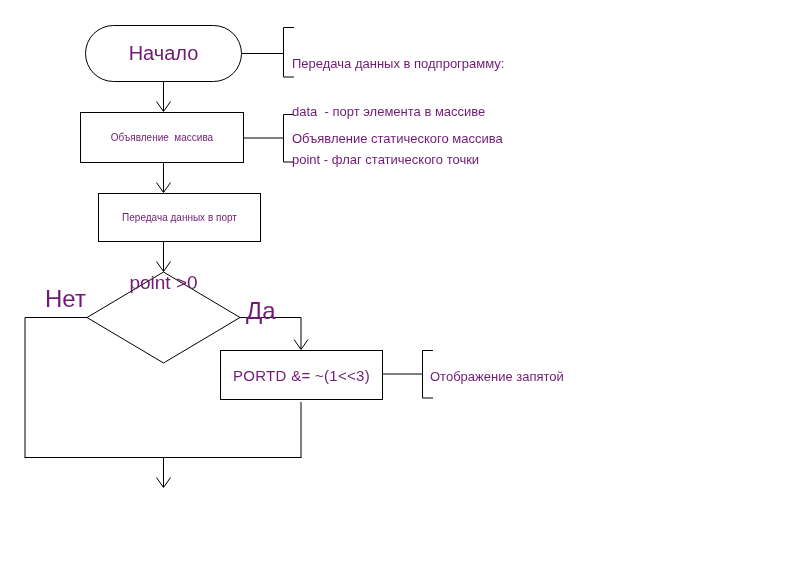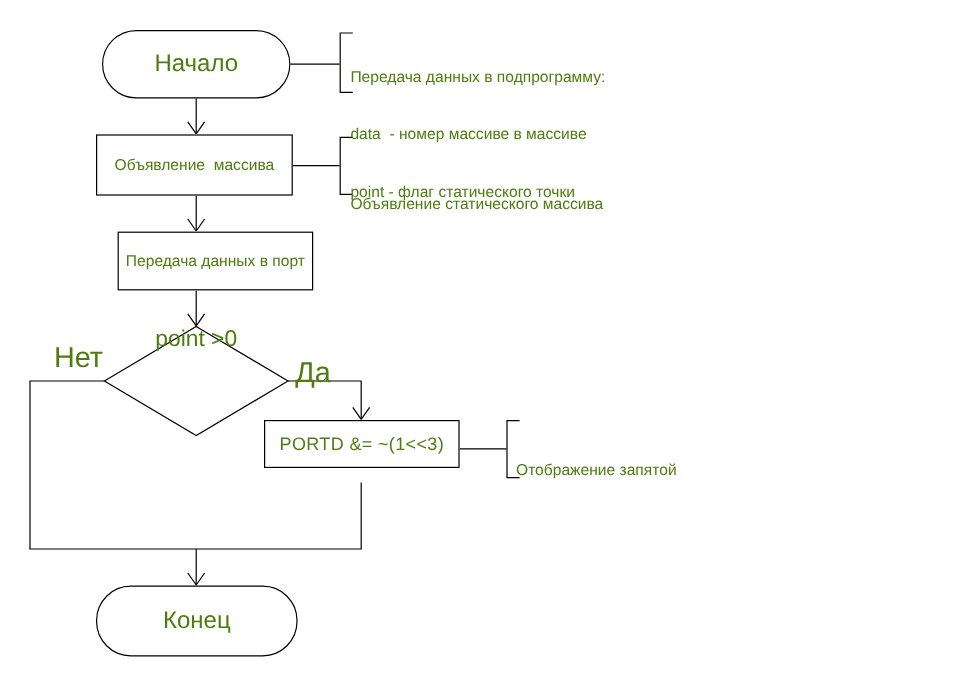--- a/index.html
+++ b/index.html
@@ -1,27 +1,27 @@
 <!DOCTYPE html>
 <html><head>
 <meta charset="utf-8">
 <style>
   html,body{margin:0;padding:0;background:#ffffff;}
   .canvas{
     position:relative;width:797px;height:570px;background:#ffffff;
-    font-family:"Liberation Sans",sans-serif;color:#4d7c0f;overflow:hidden;
+    font-family:"Liberation Sans",sans-serif;color:#701a75;overflow:hidden;
   }
   .lines{position:absolute;left:0;top:0;}
   .node{
     position:absolute;display:flex;align-items:center;justify-content:center;
     background:#ffffff;border:1px solid #000000;box-sizing:border-box;
     text-align:center;white-space:pre;
   }
   .oval{border-radius:29px;font-size:20px;}
-  .rect{font-size:13px;}
+  .rect{font-size:10px;}
   .rect-code{font-size:15px;letter-spacing:.3px;}
   .decision-label{
     position:absolute;display:flex;align-items:flex-start;justify-content:center;
     font-size:19px;white-space:pre;background:transparent;
   }
   .branch-label{position:absolute;font-size:24px;white-space:pre;}
   .annotation{position:absolute;font-size:13px;line-height:16px;white-space:pre;}
 </style>
 </head>
 <body>
@@ -97,31 +97,28 @@
     <span>Передача данных в порт</span>
   </div>
 
   <div class="decision-label" style="left:87px;top:272px;width:153px;height:91px;">
     <span>point &gt;0</span>
   </div>
 
   <div class="branch-label" style="left:45px;top:285px;">Нет</div>
   <div class="branch-label" style="left:246px;top:297px;">Да</div>
 
-  <div class="node rect-code" style="left:220px;top:350px;width:163px;height:40px;">
+  <div class="node rect-code" style="left:220px;top:350px;width:163px;height:50px;">
     <span>PORTD &amp;= ~(1&lt;&lt;3)</span>
   </div>
 
-  <div class="node oval" style="left:80px;top:488px;width:168px;height:59px;">
-    <span>Конец</span>
-  </div>
 
   <div class="annotation" style="left:292px;top:24px;">
     <div>Передача данных в подпрограмму:</div>
-    <div>data  - номер массиве в массиве</div>
+    <div>data  - порт элемента в массиве</div>
     <div>point - флаг статического точки</div>
   </div>
 
-  <div class="annotation" style="left:292px;top:131px;margin-top:31px;">Объявление статического массива</div>
+  <div class="annotation" style="left:292px;top:131px;">Объявление статического массива</div>
 
-  <div class="annotation" style="left:430px;top:384px;">Отображение запятой</div>
+  <div class="annotation" style="left:430px;top:369px;">Отображение запятой</div>
 
 </div>
 
 </body></html>

